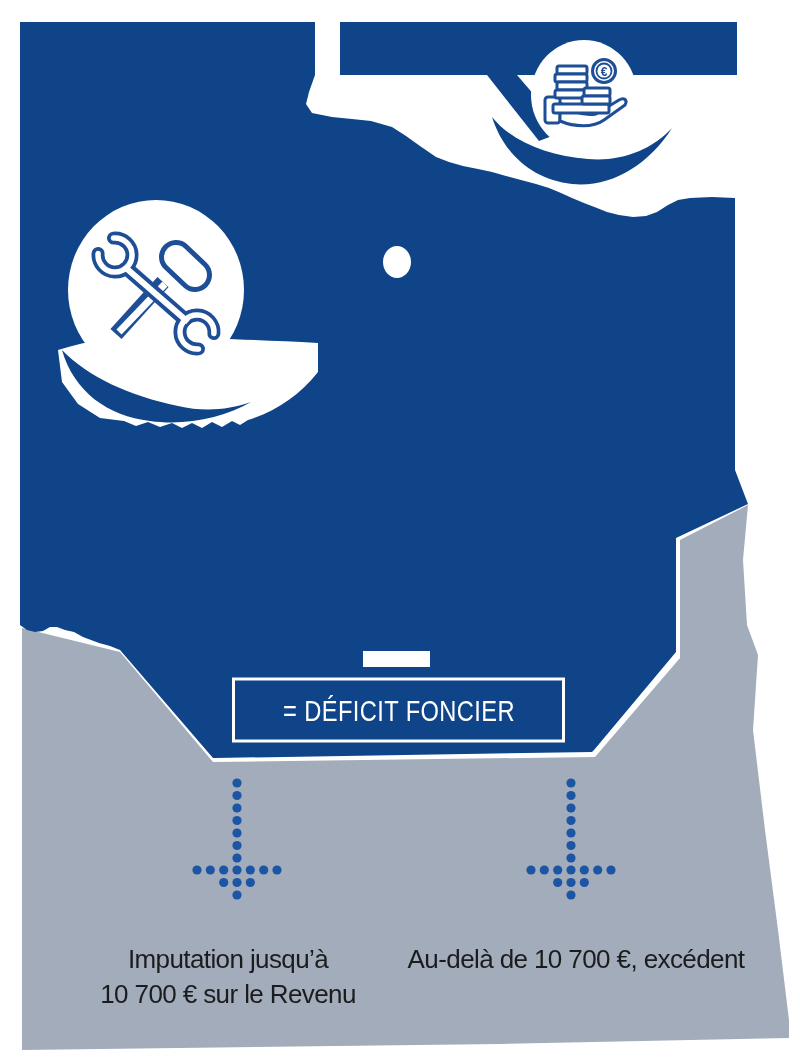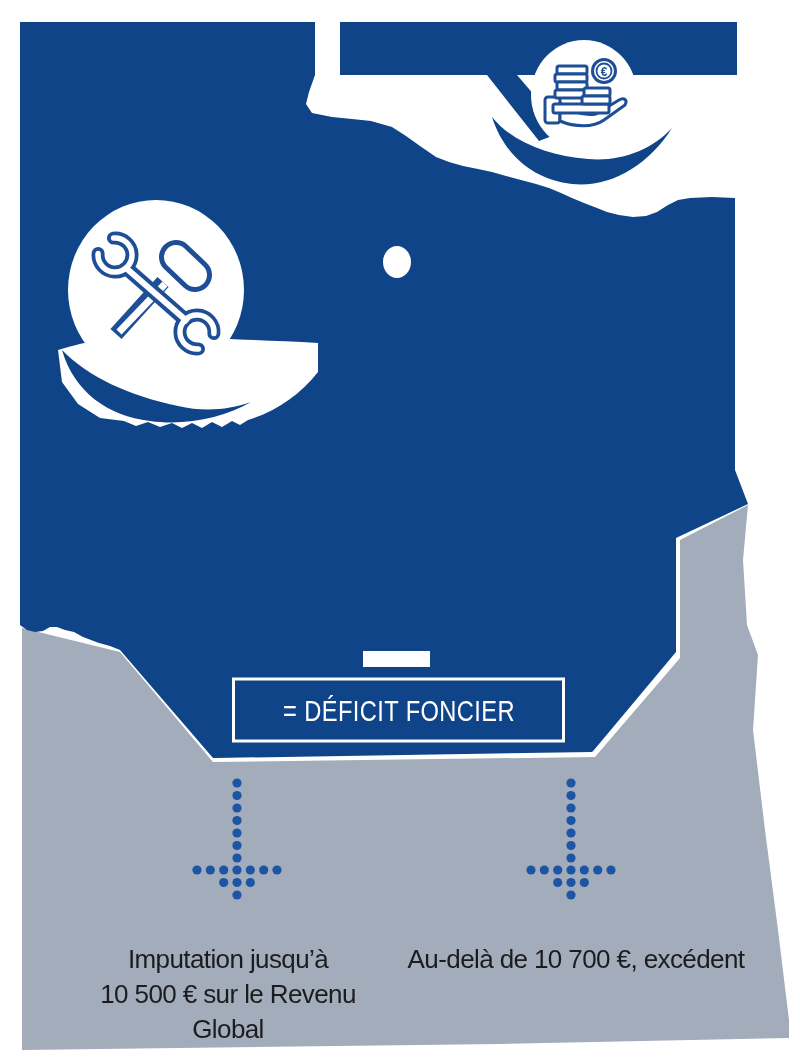--- a/index.html
+++ b/index.html
@@ -132,20 +132,19 @@
     </g>
 
     <g style="fill:var(--arrow-blue,#1d55a5)">
       <use href="#dotted-arrow" x="237" y="895"></use>
       <use href="#dotted-arrow" x="571" y="895"></use>
     </g>
   </svg>
 
   <div class="caption caption-left">
     <span>Imputation jusqu’à</span>
-    <span>10 500 € sur le Revenu</span>
-    <span>Global</span>
+    <span>10 700 € sur le Revenu</span>
   </div>
   <div class="caption caption-right">
     <span>Au-delà de 10 700 €, excédent</span>
   </div>
 
 </div>
 
 </body></html>

